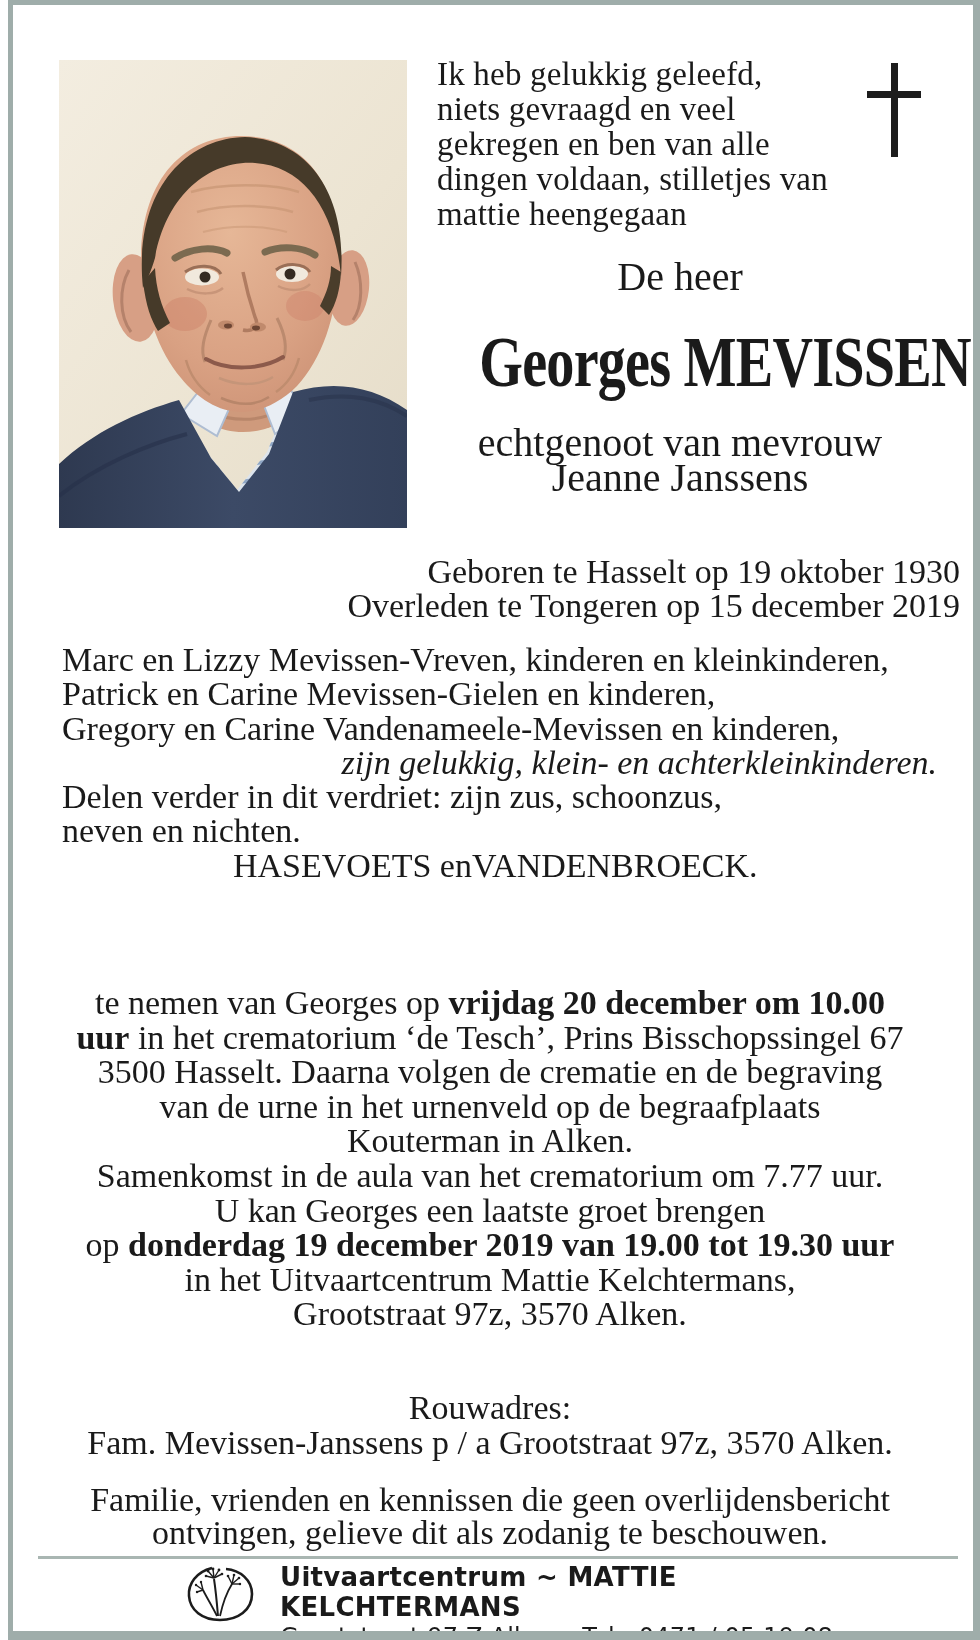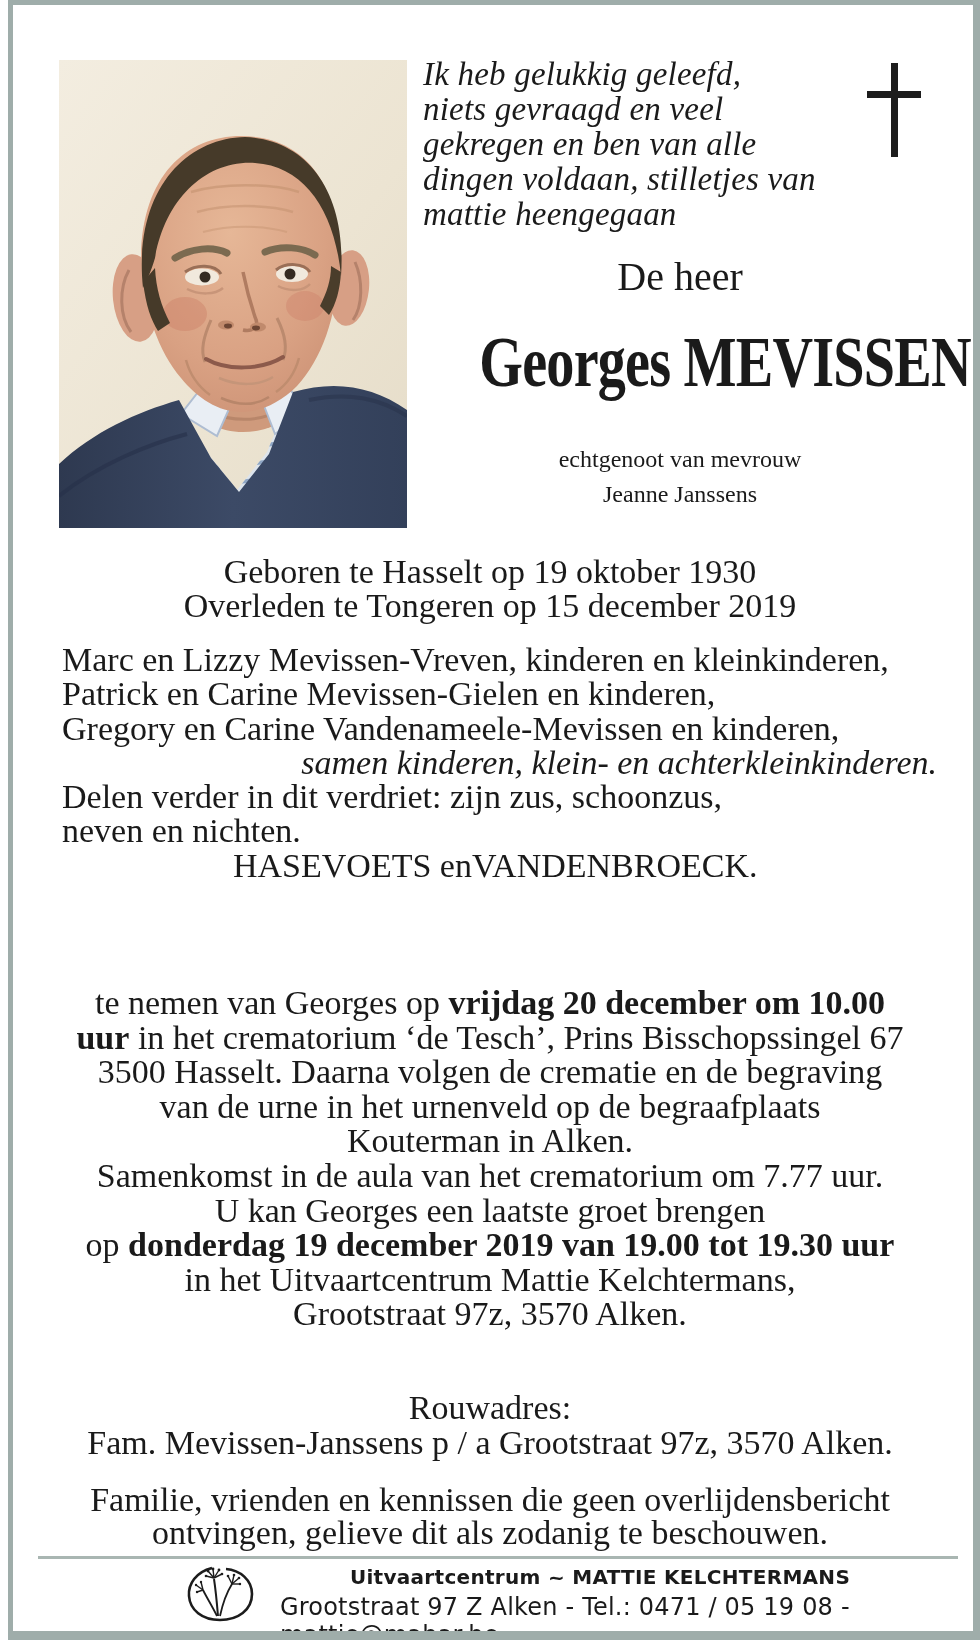--- a/index.html
+++ b/index.html
@@ -9,53 +9,53 @@
     overflow:hidden;
   }
   .frame{
     position:absolute;left:8px;top:0;right:0;bottom:0;
     border-style:solid;border-color:#9fadaa;border-width:5px 7px 9px 5px;
     pointer-events:none;
   }
   .photo{position:absolute;left:59px;top:60px;width:348px;height:468px;}
   .photo svg{display:block;width:100%;height:100%;}
   .quote{
-    position:absolute;left:423px;top:57px;width:490px;
-    font-style:italic;font-size:33px;line-height:35px;letter-spacing:.2px;
+    position:absolute;left:437px;top:57px;width:490px;
+    font-size:33px;line-height:35px;letter-spacing:.2px;
   }
   .cross{position:absolute;left:865px;top:60px;width:58px;height:100px;}
   .right-col{position:absolute;left:410px;width:540px;text-align:center;}
   .deheer{top:254px;font-size:40px;line-height:46px;}
   .name-wrap{top:322px;}
   .name{
     display:inline-block;font-size:72px;line-height:80px;font-weight:bold;
     transform:scaleX(0.78);transform-origin:center;white-space:nowrap;
     letter-spacing:-1px;
   }
-  .spouse{top:442px;font-size:24px;line-height:35px;}
+  .spouse{top:425px;font-size:40px;line-height:35px;}
   .center-block{position:absolute;left:20px;width:940px;text-align:center;}
-  .dates{top:555px;font-size:34px;line-height:34px;}
+  .dates{top:555px;font-size:34px;line-height:34px;text-align:right;}
   .announce{
     position:absolute;left:62px;top:643px;width:875px;
     font-size:34px;line-height:34.3px;white-space:nowrap;
   }
   .announce .italic{font-style:italic;}
   .announce .right{text-align:right;white-space:normal;}
   .announce .indent{padding-left:171px;}
   .invitation{top:986px;font-size:34px;line-height:34.6px;left:30px;width:920px;position:absolute;text-align:center;white-space:nowrap;}
   .invitation b{font-weight:bold;}
   .rouwadres{top:1390px;font-size:34px;line-height:35px;}
   .closing{top:1483px;font-size:34px;line-height:33px;}
   .separator{position:absolute;left:38px;top:1556px;width:920px;height:3px;background:#a9b6b2;}
   .footer-logo{position:absolute;left:182px;top:1562px;width:78px;height:62px;}
   .footer-text{
     position:absolute;left:280px;top:1562px;width:640px;
     font-family:"DejaVu Sans","Liberation Sans",sans-serif;
   }
-  .footer-company{font-size:20px;line-height:30px;font-weight:bold;letter-spacing:.3px;text-align:center;}
+  .footer-company{font-size:26px;line-height:30px;font-weight:bold;letter-spacing:.3px;}
   .footer-address{font-size:24px;line-height:28px;margin-top:1px;letter-spacing:.2px;}
 </style>
 </head>
 <body>
 
 <div class="page">
 
   <div class="photo">
     <svg viewBox="0 0 348 468" preserveAspectRatio="none">
       <defs>
@@ -181,21 +181,21 @@
 
   <div class="center-block dates">
     <div>Geboren te Hasselt op 19 oktober 1930</div>
     <div>Overleden te Tongeren op 15 december 2019</div>
   </div>
 
   <div class="announce">
     <div>Marc en Lizzy Mevissen-Vreven, kinderen en kleinkinderen,</div>
     <div>Patrick en Carine Mevissen-Gielen en kinderen,</div>
     <div>Gregory en Carine Vandenameele-Mevissen en kinderen,</div>
-    <div class="italic right">samen kinderen, klein- en achterkleinkinderen.</div>
+    <div class="italic right">zijn gelukkig, klein- en achterkleinkinderen.</div>
     <div>Delen verder in dit verdriet: zijn zus, schoonzus,</div>
     <div>neven en nichten.</div>
     <div class="indent">HASEVOETS enVANDENBROECK.</div>
   </div>
 
   <div class="invitation">
       <div><span>te nemen van Georges op </span><b>vrijdag 20 december om 10.00</b></div>
       <div><b>uur</b><span> in het crematorium ‘de Tesch’, Prins Bisschopssingel 67</span></div>
       <div><span>3500 Hasselt. Daarna volgen de crematie en de begraving</span></div>
       <div><span>van de urne in het urnenveld op de begraafplaats</span></div>

